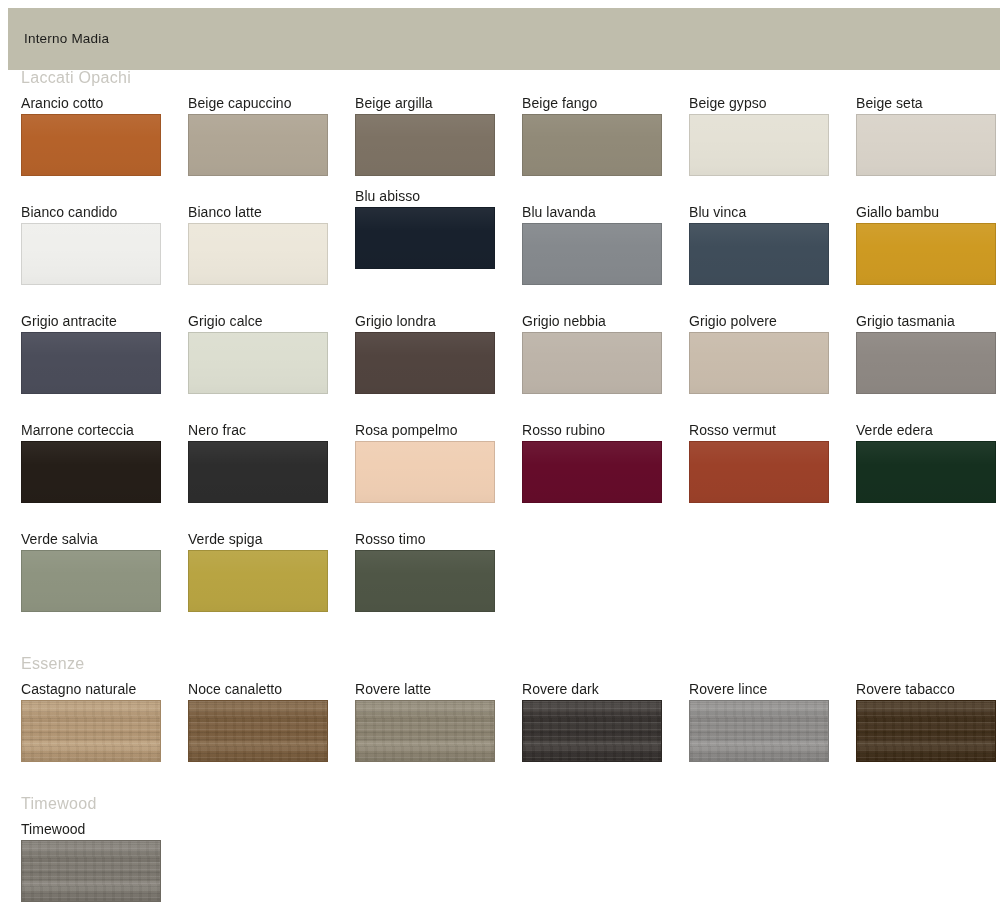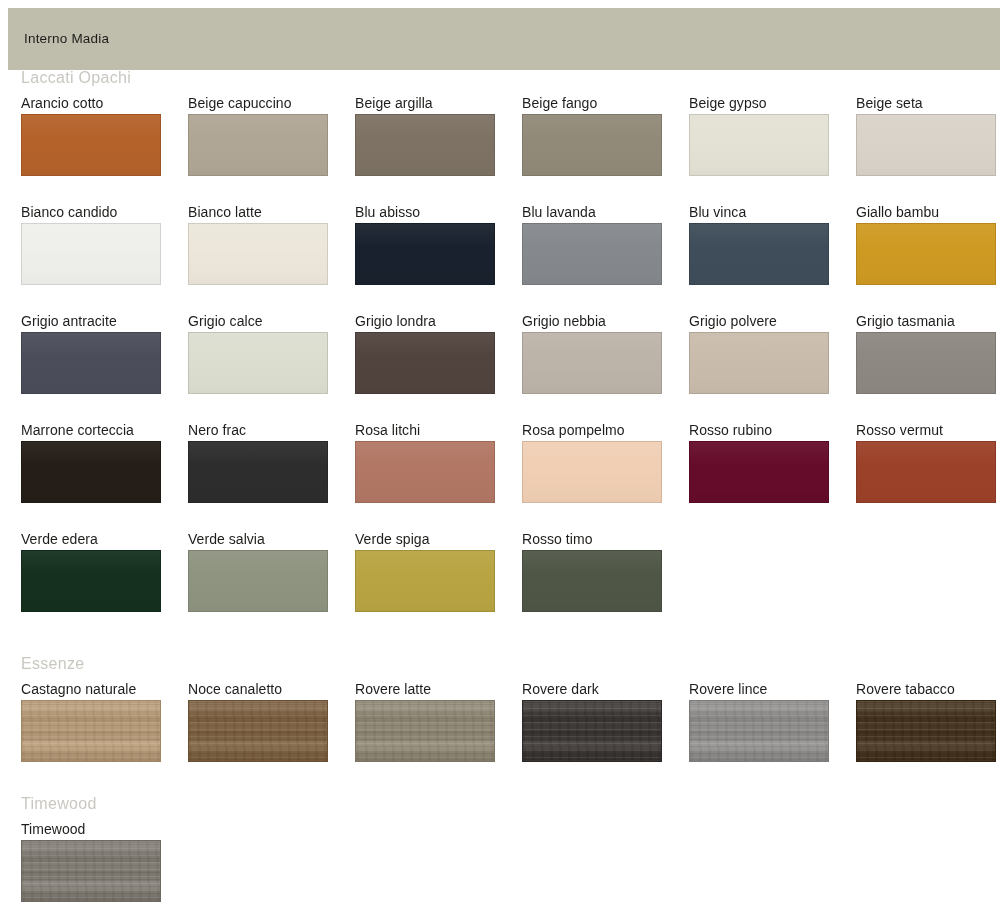--- a/index.html
+++ b/index.html
@@ -204,21 +204,21 @@
             <div class="swatch-chip flat" style="background: rgb(239, 239, 236);">
               <span class="sheen"></span>
             </div>
           </div>
           <div class="swatch-cell" style="margin-top: 29px;">
             <div class="swatch-label">Bianco latte</div>
             <div class="swatch-chip flat" style="background: rgb(236, 231, 218);">
               <span class="sheen"></span>
             </div>
           </div>
-          <div class="swatch-cell" style="margin-top: 29px;">
+          <div class="swatch-cell" style="margin-top: 13px;">
             <div class="swatch-label">Blu abisso</div>
             <div class="swatch-chip flat" style="background: rgb(24, 33, 45);">
               <span class="sheen"></span>
             </div>
           </div>
           <div class="swatch-cell" style="margin-top: 29px;">
             <div class="swatch-label">Blu lavanda</div>
             <div class="swatch-chip flat" style="background: rgb(133, 137, 141);">
               <span class="sheen"></span>
             </div>
@@ -273,26 +273,20 @@
           </div>
           <div class="swatch-cell" style="margin-top: 29px;">
             <div class="swatch-label">Marrone corteccia</div>
             <div class="swatch-chip flat" style="background: rgb(37, 30, 24);">
               <span class="sheen"></span>
             </div>
           </div>
           <div class="swatch-cell" style="margin-top: 29px;">
             <div class="swatch-label">Nero frac</div>
             <div class="swatch-chip flat" style="background: rgb(45, 45, 45);">
-              <span class="sheen"></span>
-            </div>
-          </div>
-          <div class="swatch-cell" style="margin-top: 29px;">
-            <div class="swatch-label">Rosa litchi</div>
-            <div class="swatch-chip flat" style="background: rgb(178, 119, 101);">
               <span class="sheen"></span>
             </div>
           </div>
           <div class="swatch-cell" style="margin-top: 29px;">
             <div class="swatch-label">Rosa pompelmo</div>
             <div class="swatch-chip flat" style="background: rgb(240, 207, 180);">
               <span class="sheen"></span>
             </div>
           </div>
           <div class="swatch-cell" style="margin-top: 29px;">

